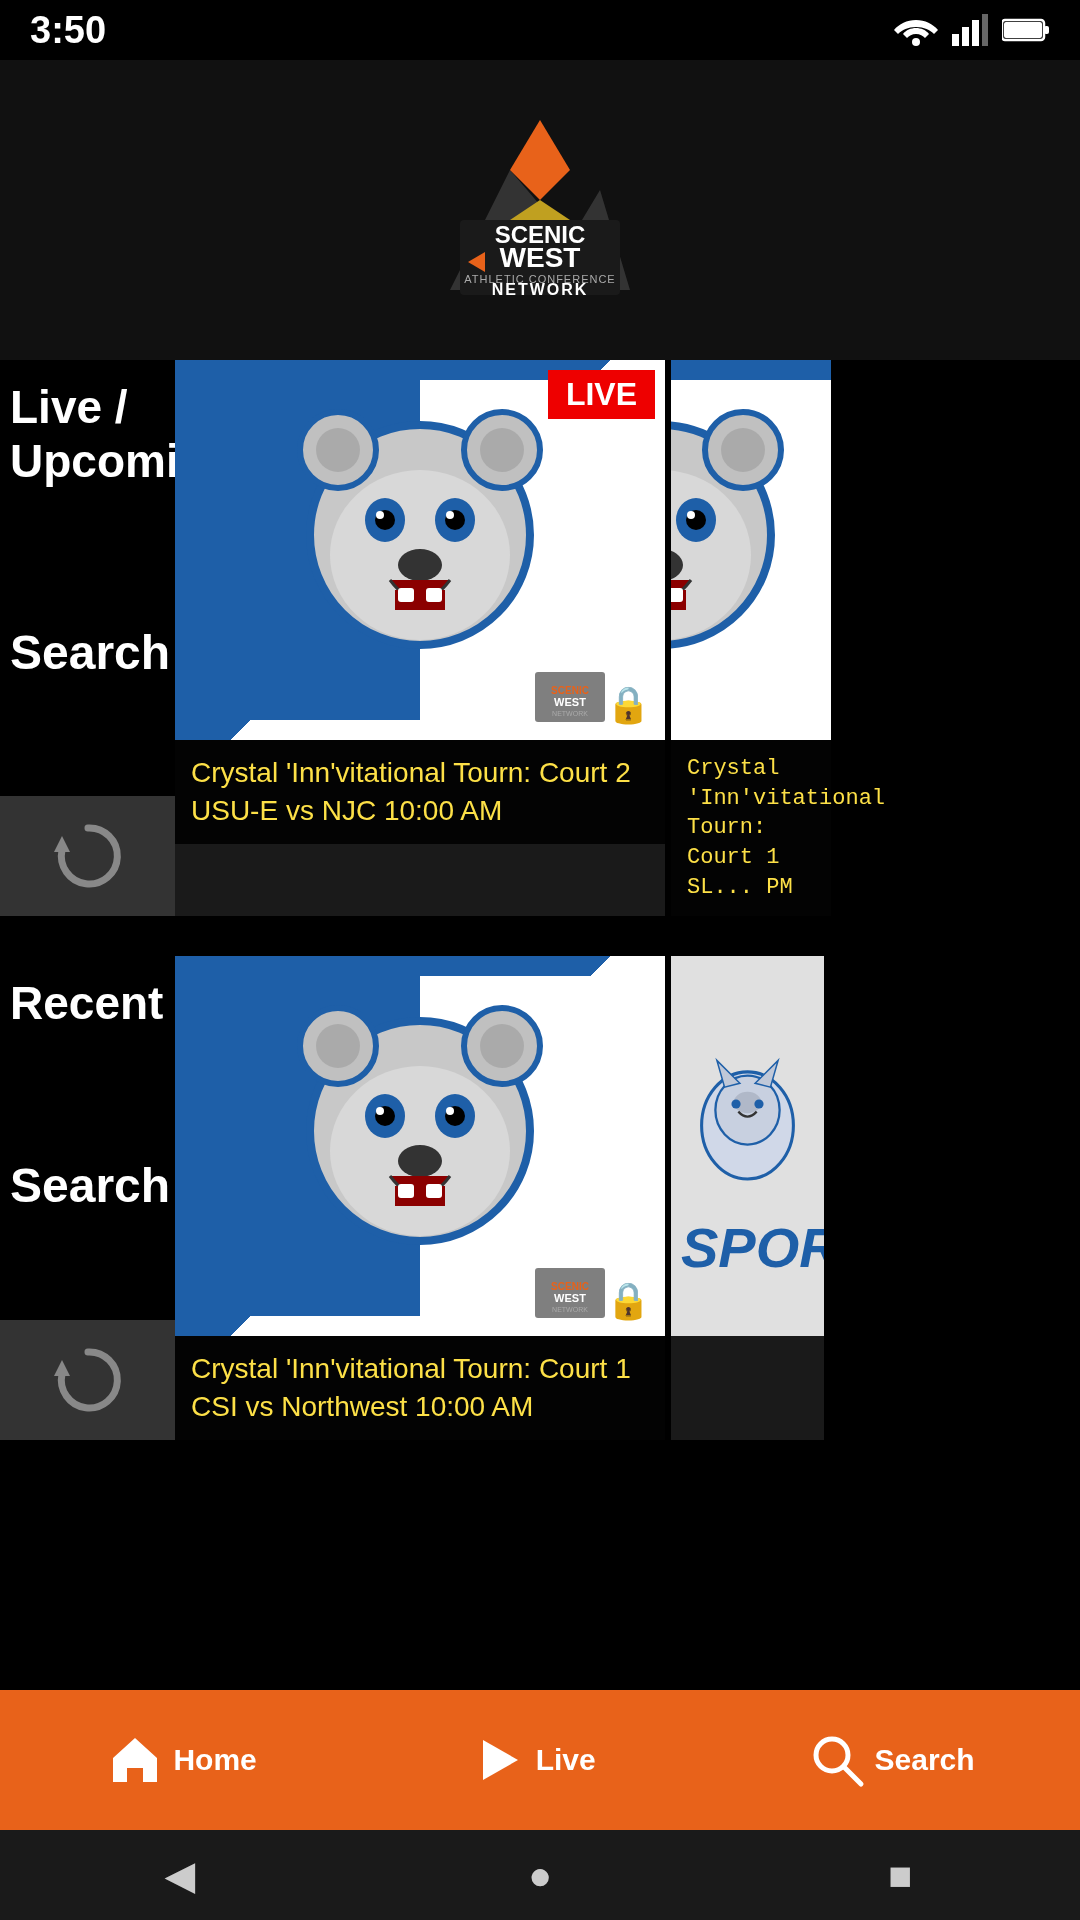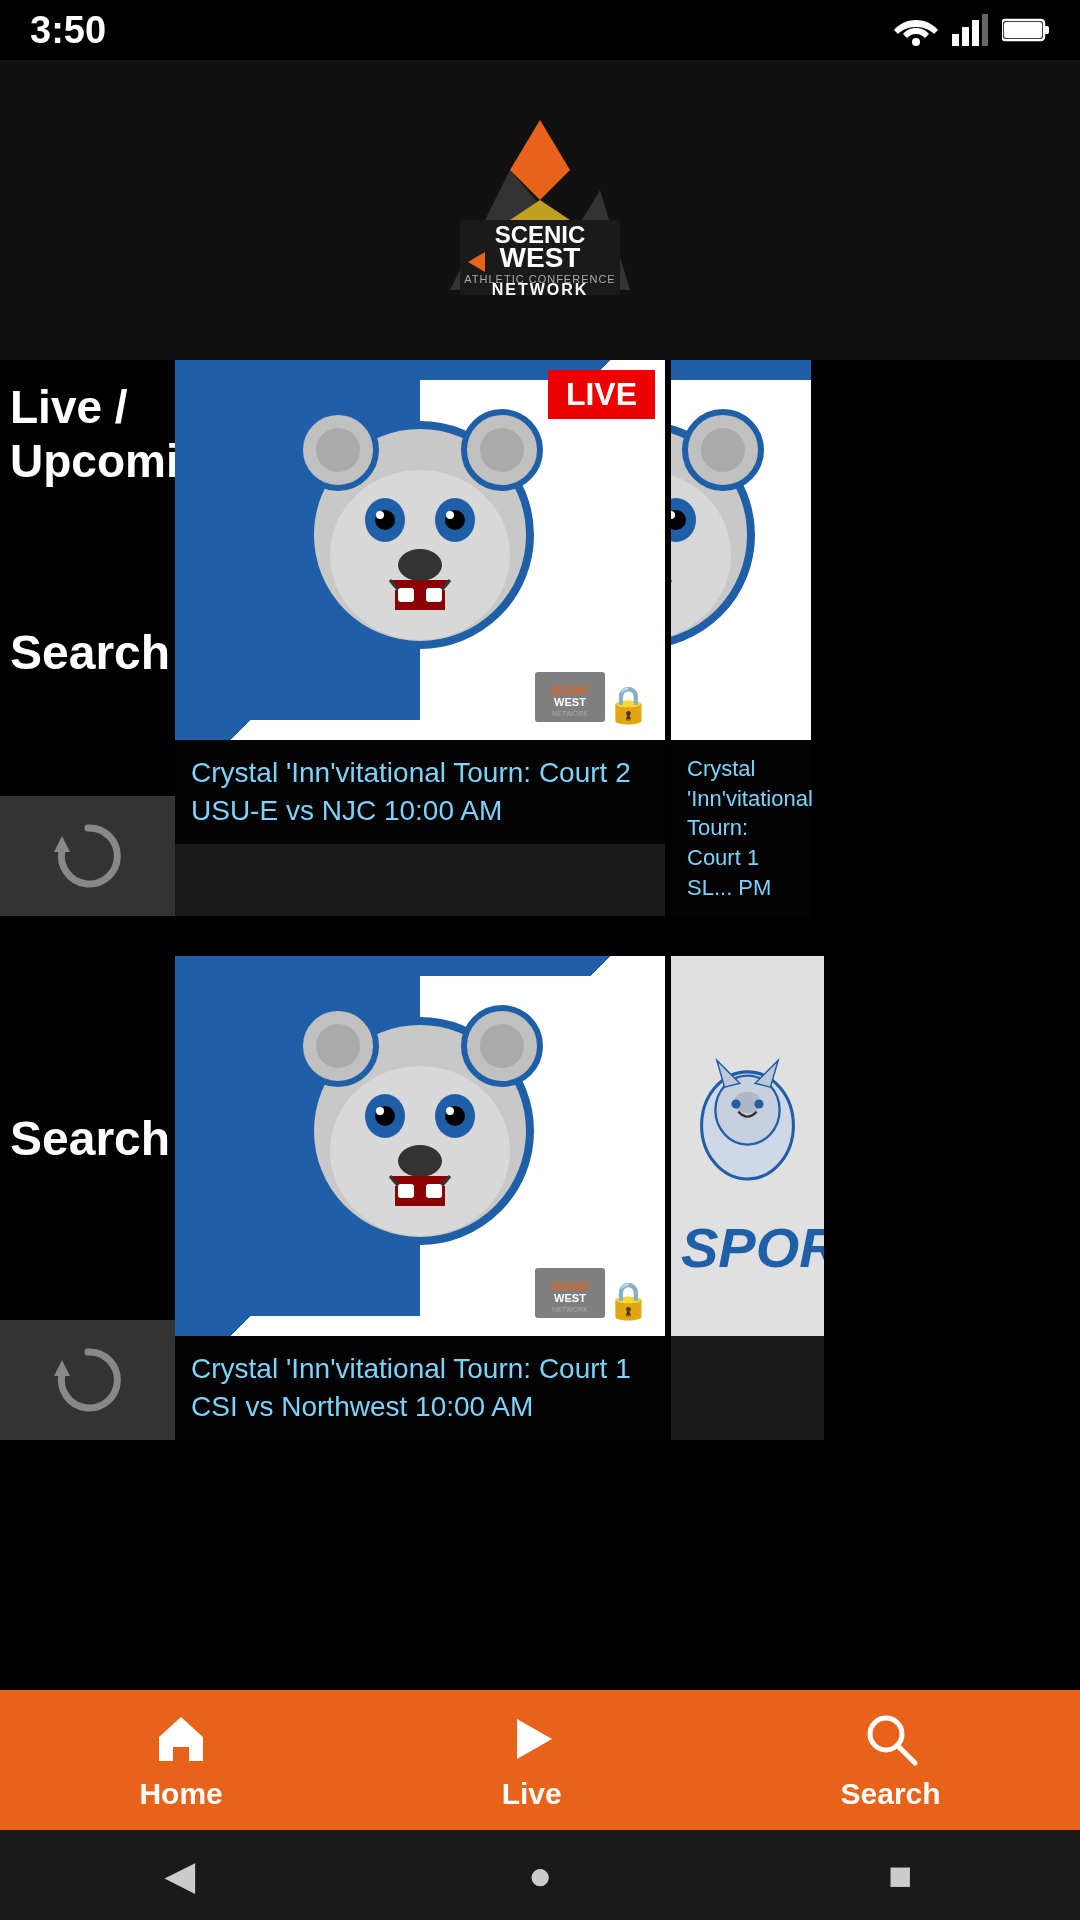--- a/index.html
+++ b/index.html
@@ -167,21 +167,21 @@
 
     .swn-watermark {
       position: absolute;
       bottom: 14px;
       right: 60px;
       z-index: 5;
     }
 
     .card-title {
       background: rgba(0,0,0,0.85);
-      color: #7dd3fc;
+      color: #fde047;
       font-size: 28px;
       padding: 14px 16px;
       line-height: 1.35;
     }
 
     
     .bear-svg {
       width: 340px;
       height: 340px;
     }
@@ -207,21 +207,21 @@
       height: 140px;
       display: flex;
       flex-direction: row;
       align-items: center;
       justify-content: space-around;
       z-index: 100;
     }
 
     .nav-item {
       display: flex;
-      flex-direction: column;
+      flex-direction: row;
       align-items: center;
       gap: 8px;
       cursor: pointer;
       color: #fff;
     }
 
     .nav-item svg {
       width: 60px;
       height: 60px;
       fill: #fff;
@@ -385,21 +385,21 @@
             <text x="35" y="22" text-anchor="middle" fill="#e8621a" font-size="10" font-weight="bold">SCENIC</text>
             <text x="35" y="34" text-anchor="middle" fill="#fff" font-size="11" font-weight="bold">WEST</text>
             <text x="35" y="44" text-anchor="middle" fill="#aaa" font-size="7">NETWORK</text>
           </svg>
         </div>
         <span class="lock-icon">🔒</span>
       </div>
       <div class="card-title">Crystal 'Inn'vitational Tourn: Court 2 USU-E vs NJC 10:00 AM</div>
     </div>
 
-    <div class="card" style="width:140px;">
+    <div class="card" style="width:160px;font-family:Liberation Mono, monospace;">
       <div class="card-image" style="height:380px; overflow:hidden;">
 
         <svg viewBox="0 0 340 340" width="340" height="340" style="position:absolute;right:0;">
           <rect x="0" y="0" width="170" height="340" fill="#1e5fa8"></rect>
           <rect x="170" y="0" width="170" height="340" fill="#fff"></rect>
           <circle cx="170" cy="155" r="110" fill="#c8c8c8" stroke="#1e5fa8" stroke-width="8"></circle>
           <circle cx="88" cy="70" r="38" fill="#c0c0c0" stroke="#1e5fa8" stroke-width="6"></circle>
           <circle cx="252" cy="70" r="38" fill="#c0c0c0" stroke="#1e5fa8" stroke-width="6"></circle>
           <circle cx="88" cy="70" r="22" fill="#aaa"></circle>
           <circle cx="252" cy="70" r="22" fill="#aaa"></circle>
@@ -418,20 +418,21 @@
         </svg>
       </div>
       <div class="card-title" style="font-size:22px;">Crystal 'Inn'vitational Tourn: Court 1 SL... PM</div>
     </div>
   </div>
 </div>
 
 <div class="section-row">
 
   <div class="sidebar">
+    <div class="section-label">Recent</div>
     <button class="sidebar-search-btn">Search</button>
     <div class="sidebar-refresh-btn">
       <svg class="refresh-icon" viewBox="0 0 80 80">
         <path d="M40 12 A28 28 0 1 1 14 34" fill="none" stroke="#888" stroke-width="7" stroke-linecap="round"></path>
         <polygon points="14,20 6,36 22,36" fill="#888"></polygon>
       </svg>
     </div>
   </div>
 
   <div class="cards-scroll">

